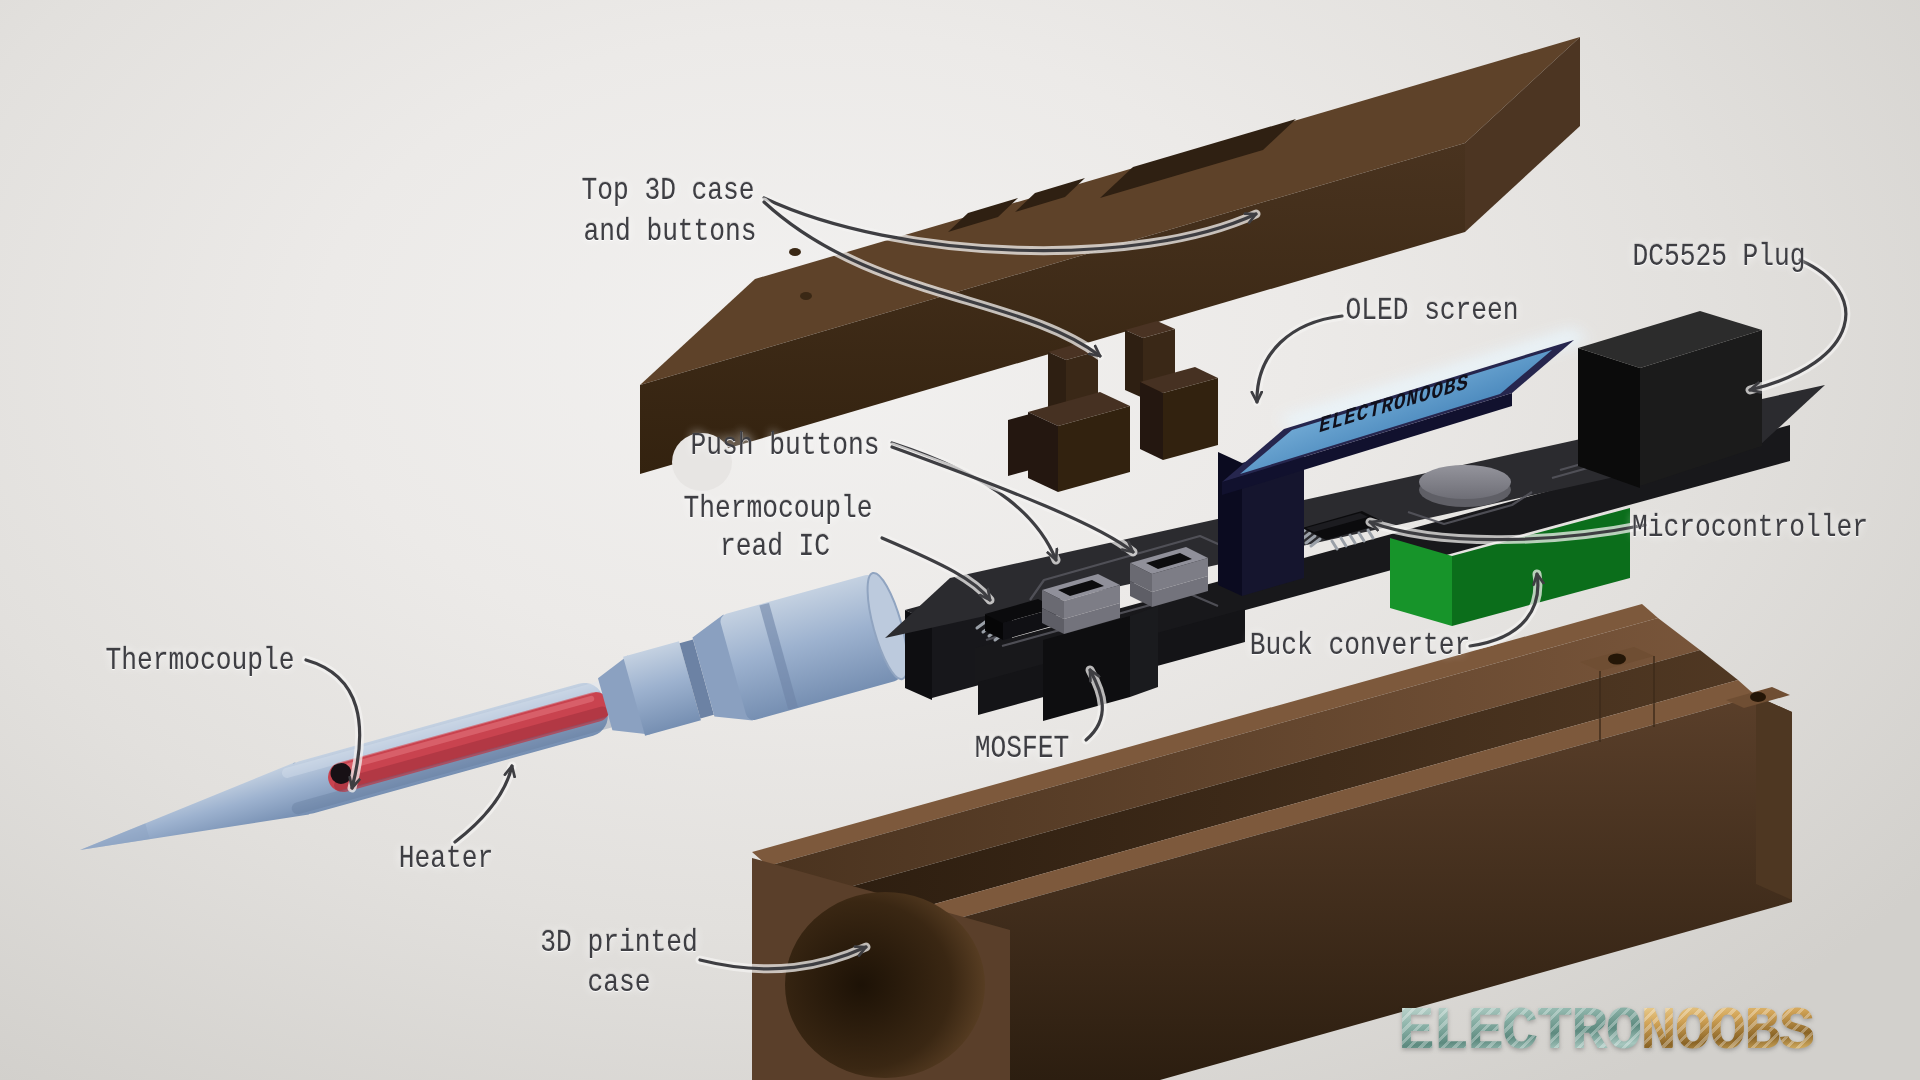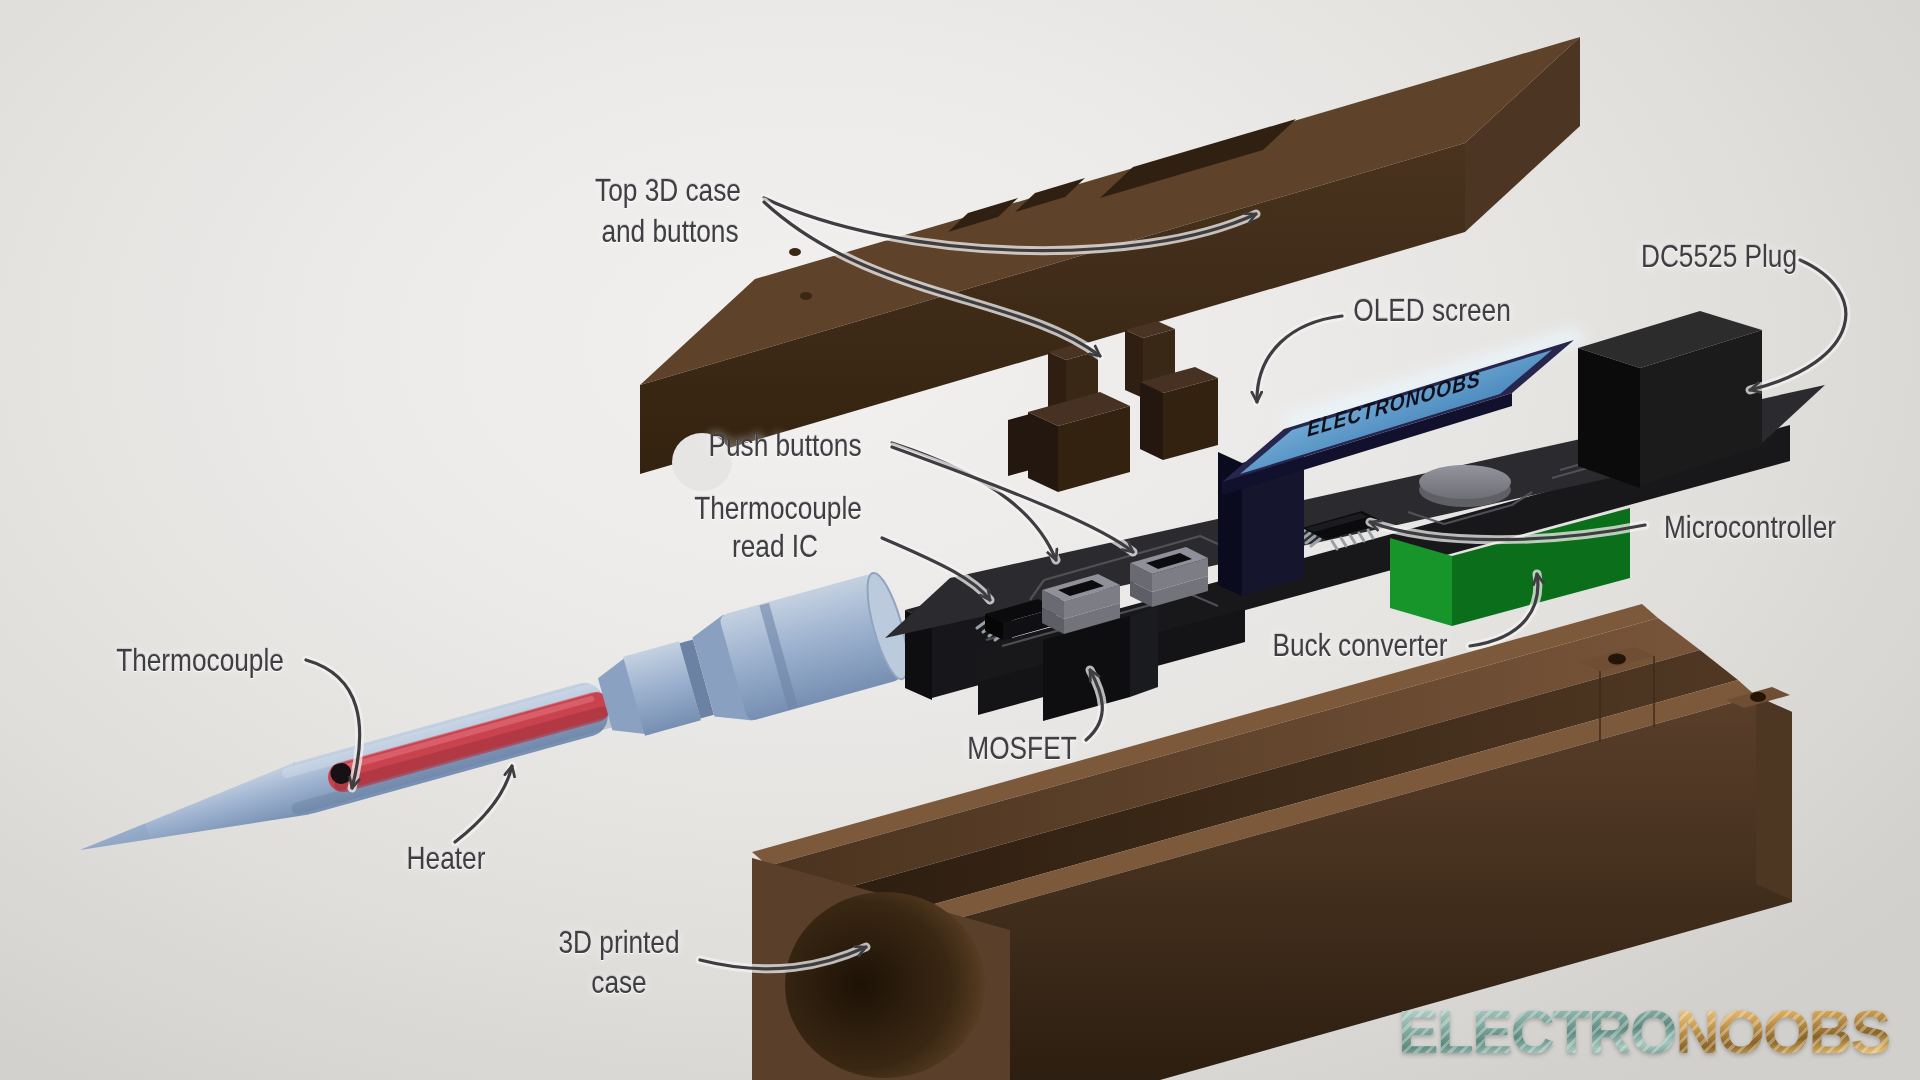--- a/index.html
+++ b/index.html
@@ -1,19 +1,19 @@
 <!DOCTYPE html>
 <html><head>
 <meta charset="utf-8">
 <style>
   html,body{margin:0;padding:0;background:#cfcdca;}
   .stage{
     position:relative;width:1920px;height:1080px;overflow:hidden;
     background:radial-gradient(ellipse 1400px 900px at 42% 32%, #f2f1f0 0%, #eceae8 35%, #e2e0dd 65%, #d2d0cc 100%);
-    font-family:Liberation Sans, sans-serif;
+    font-family:Liberation Mono, monospace;
   }
   svg{position:absolute;left:0;top:0;}
   .lbl{
     position:absolute;color:#3e3e43;font-size:32px;font-weight:normal;
     white-space:nowrap;transform:translate(-50%,-50%) scaleX(0.82);
     text-shadow:0 1px 0 rgba(255,255,255,.85), 0 -1px 1px rgba(80,80,80,.22), 0 0 10px rgba(255,255,255,.95);
     letter-spacing:0px;
   }
   .oled-text{
     position:absolute;left:1394px;top:404px;

